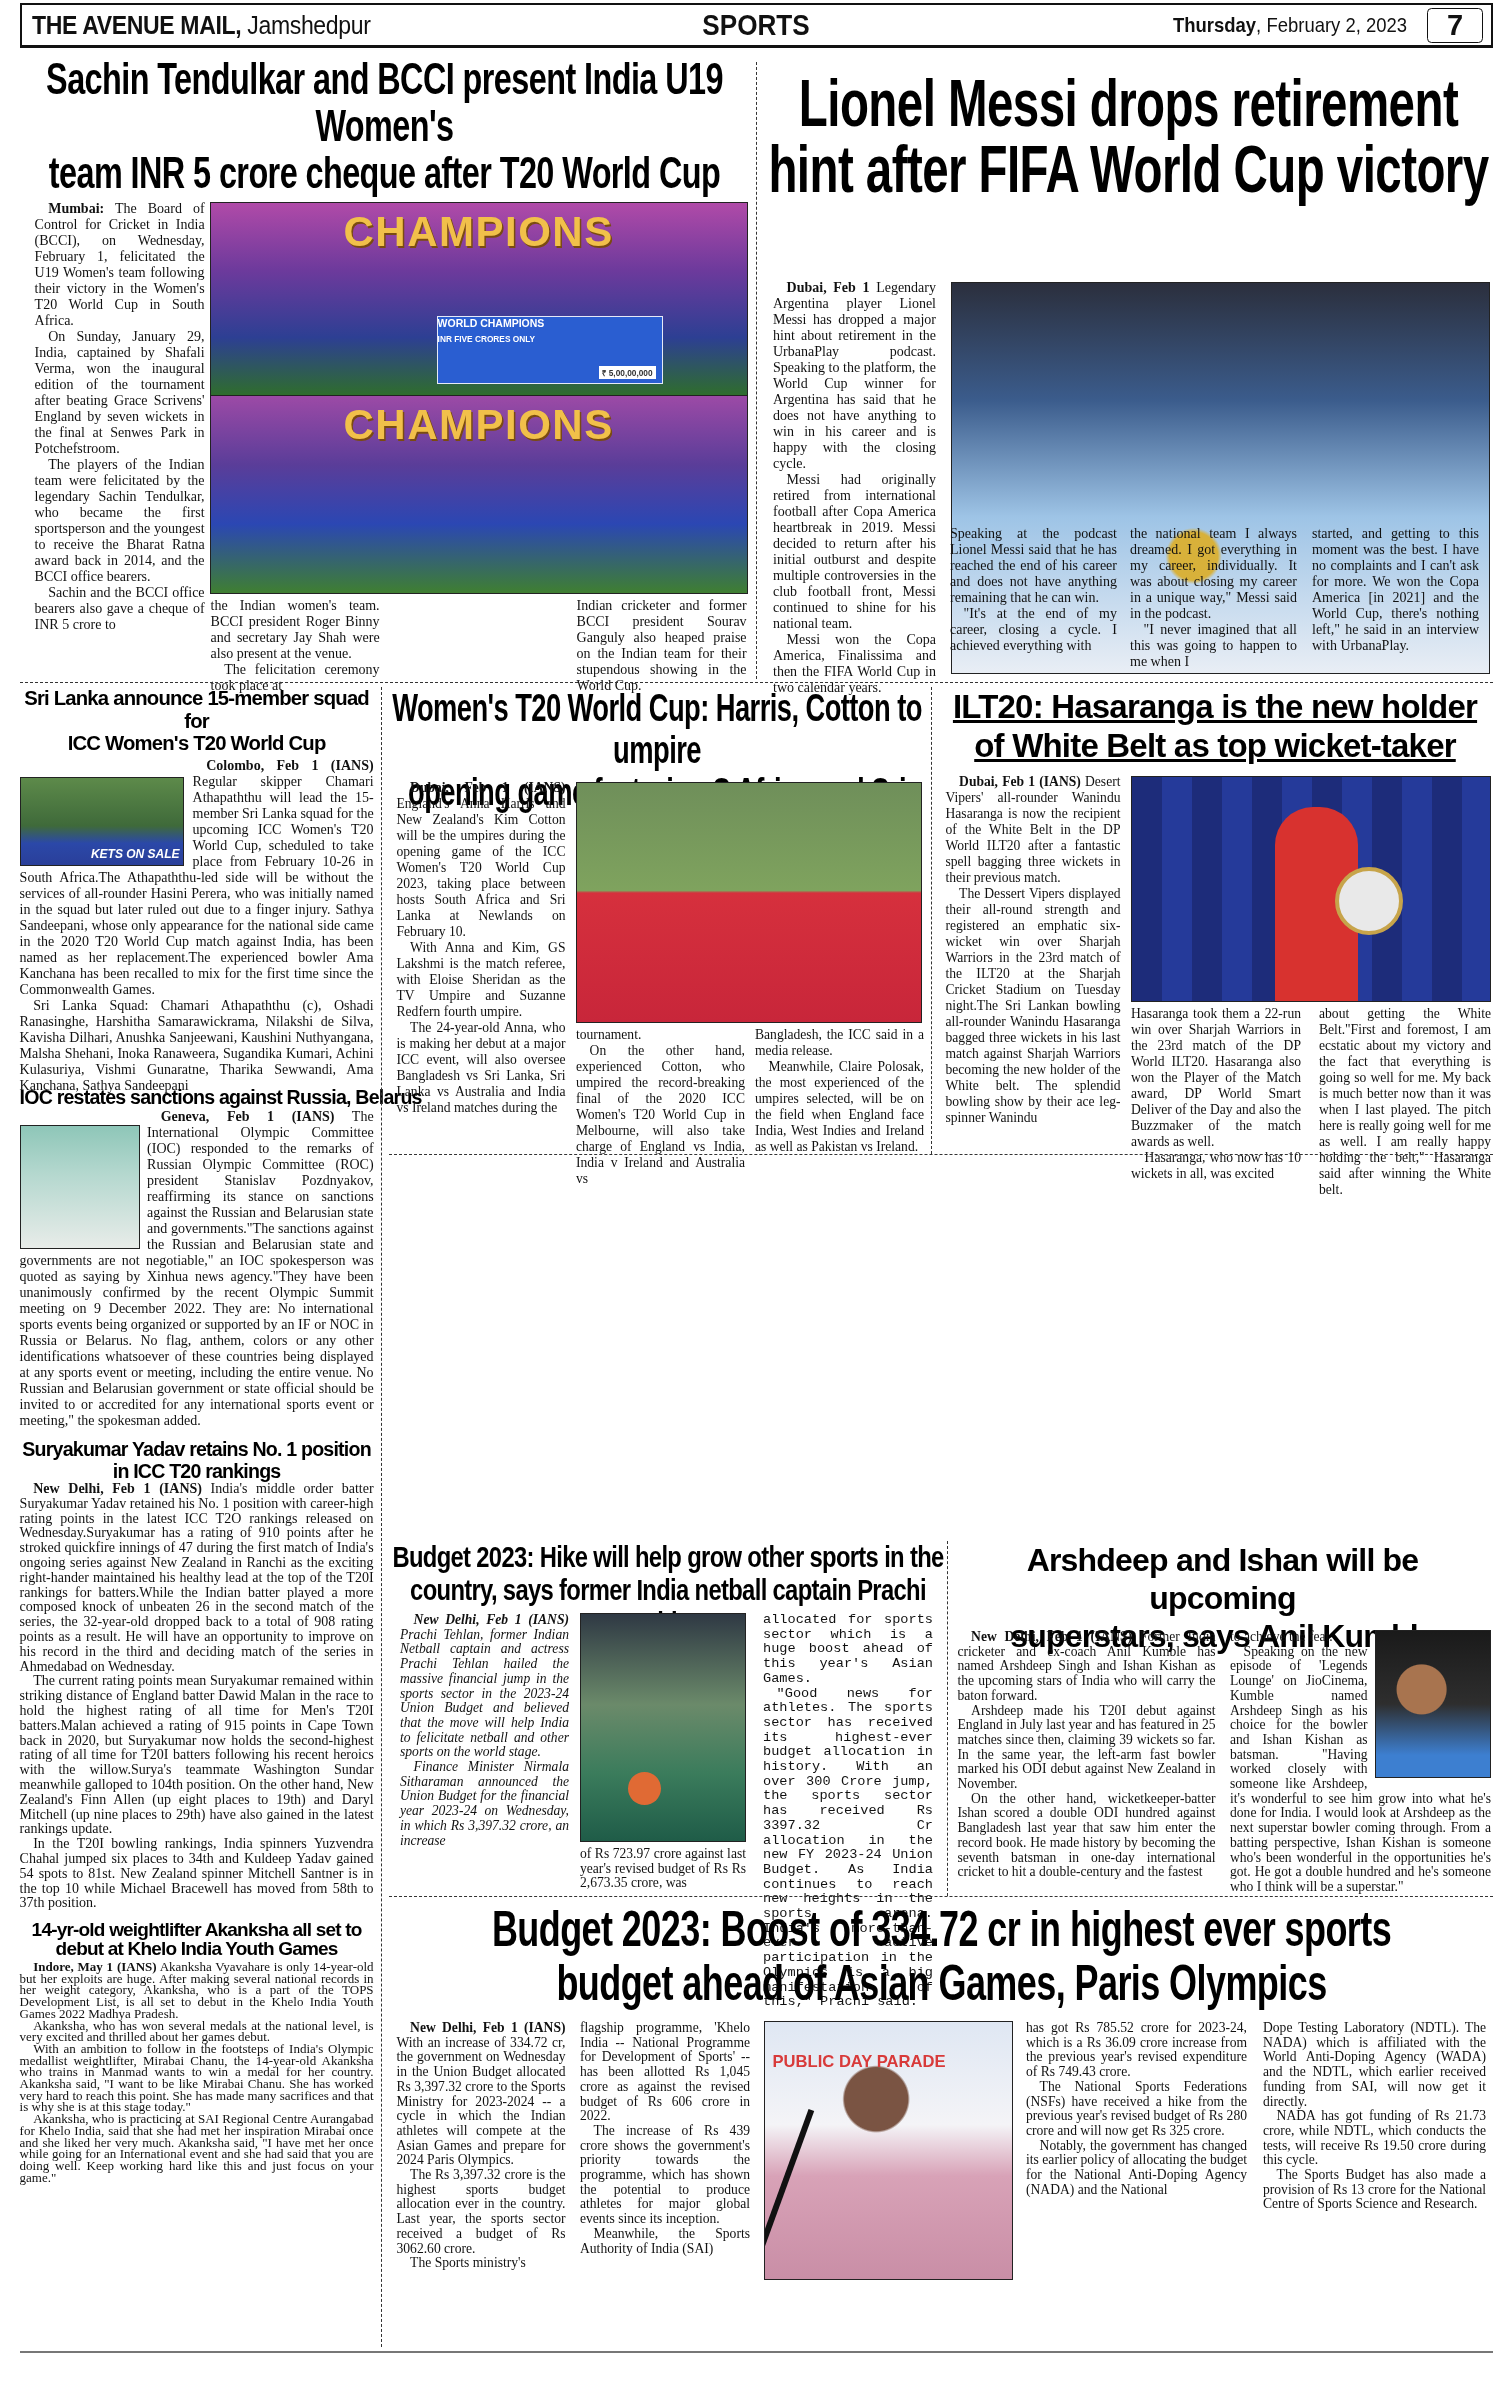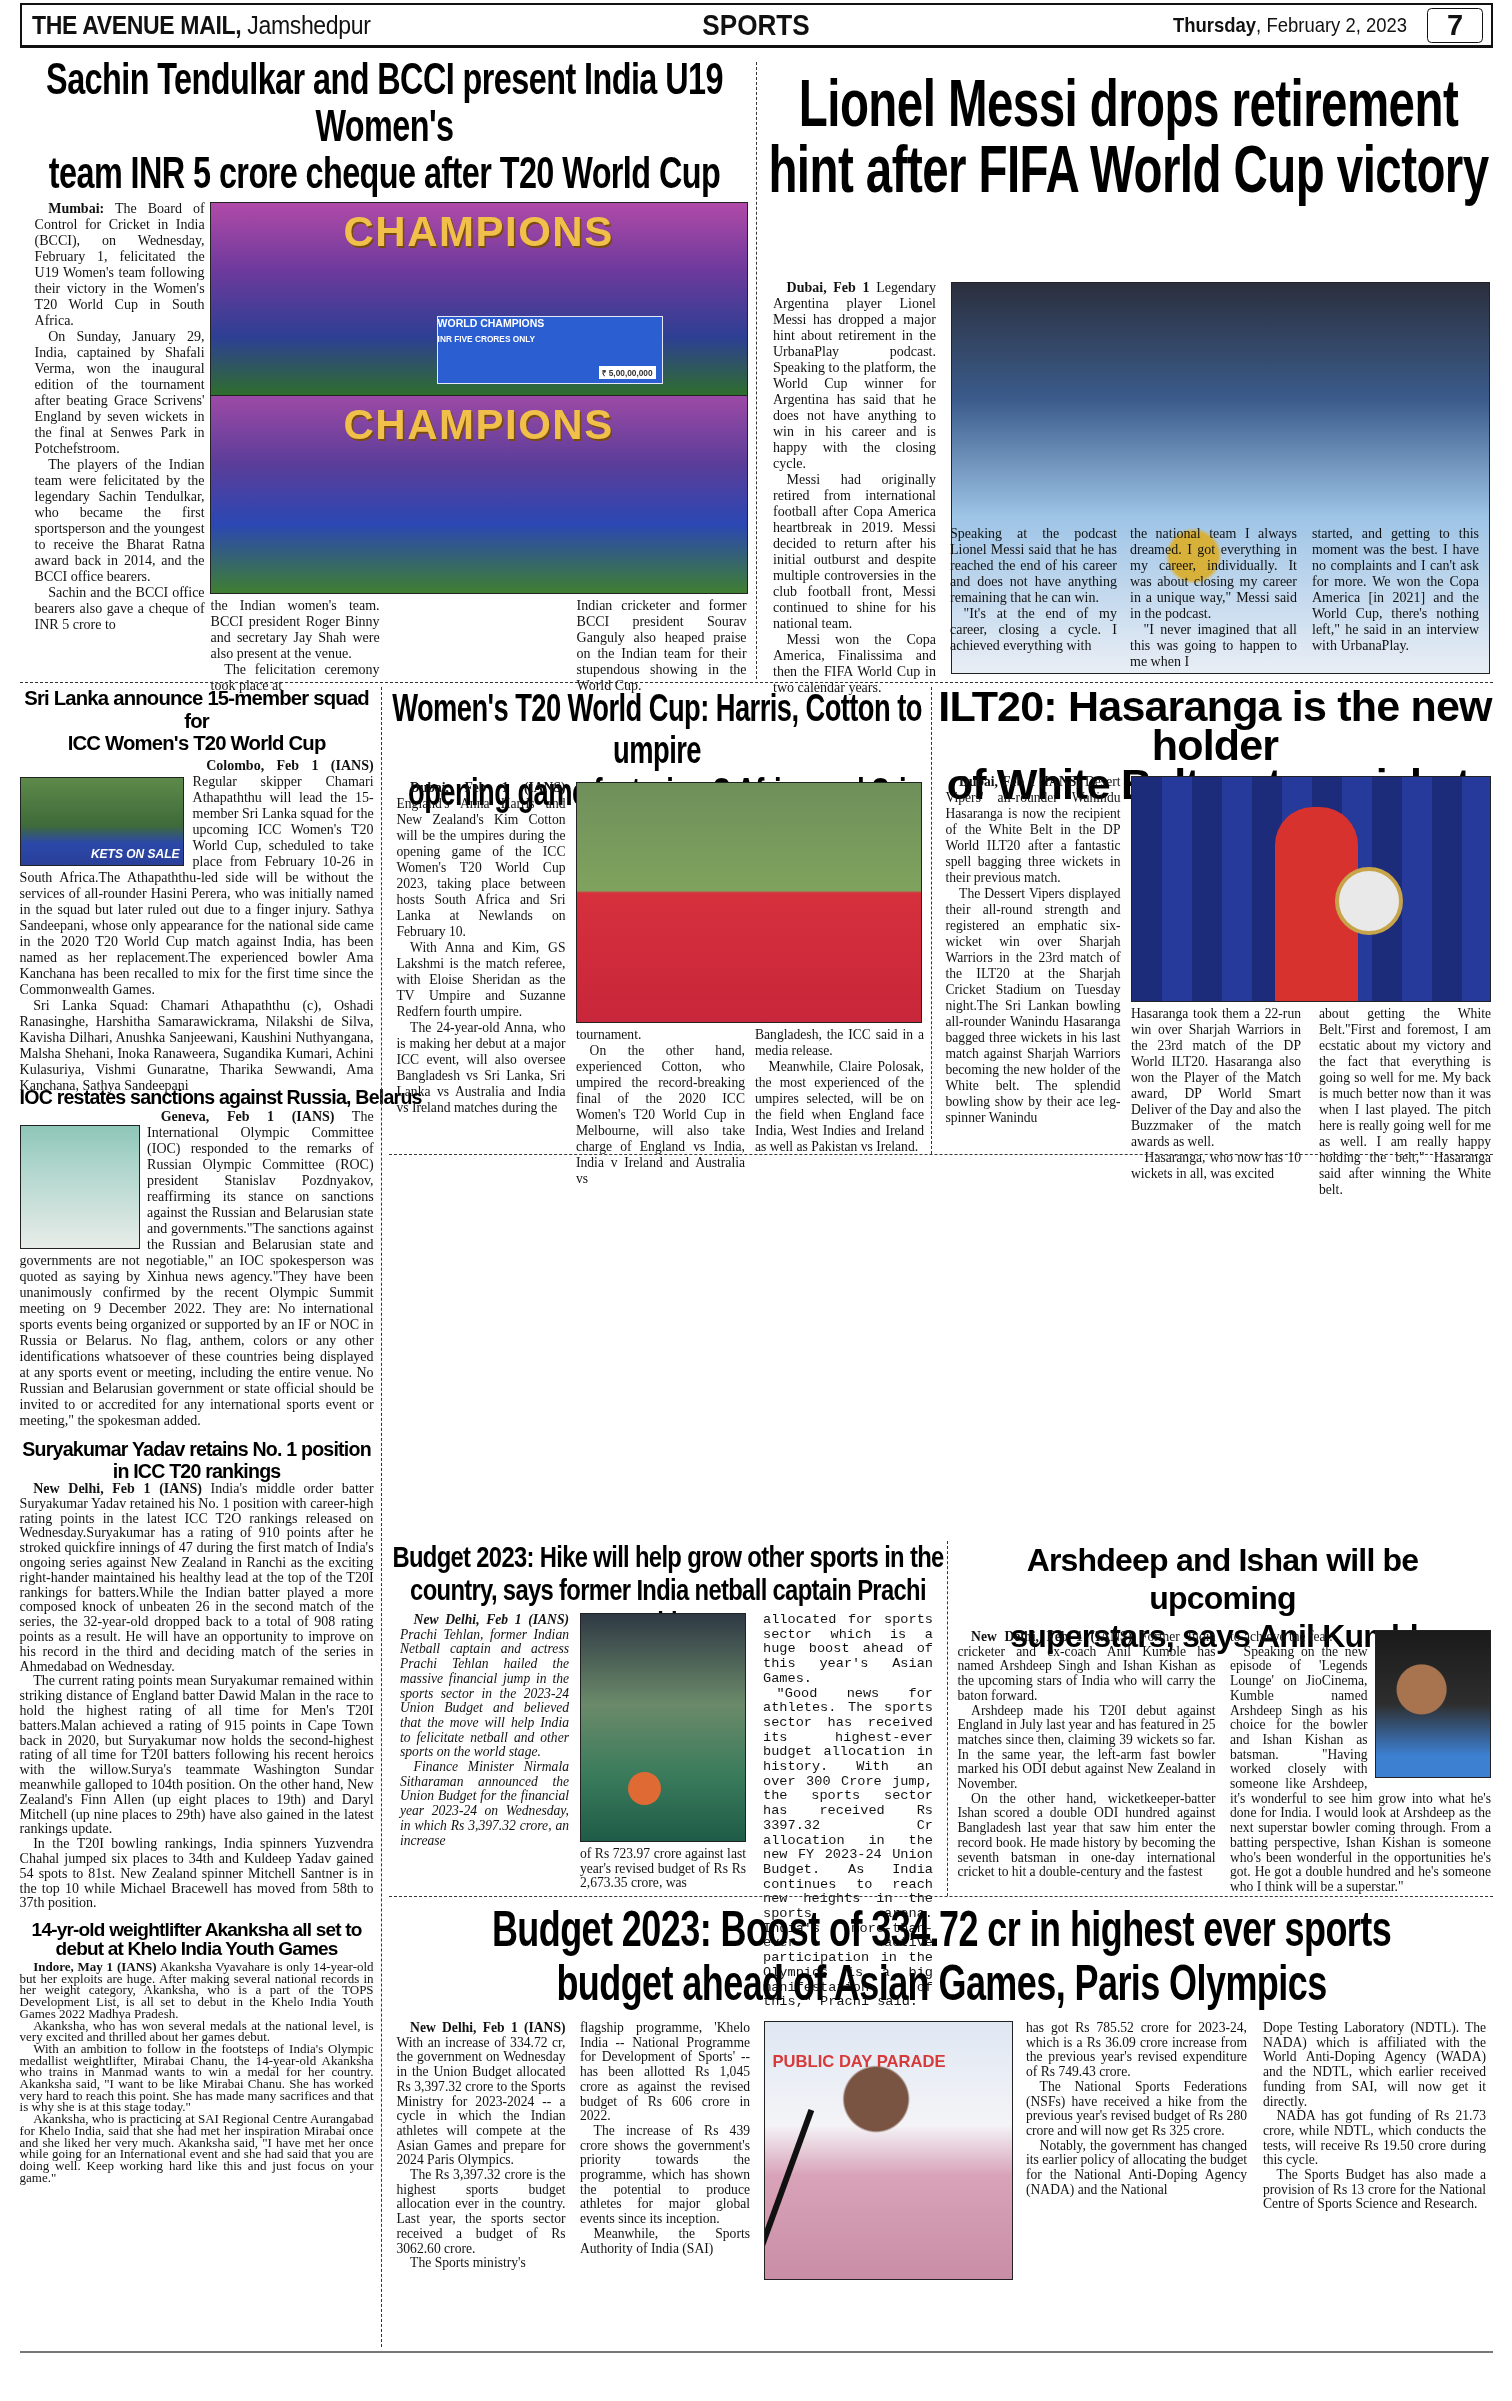--- a/index.html
+++ b/index.html
@@ -186,21 +186,21 @@
   </div>
   <div class="body" style="position:absolute; left:366px; top:340px; width:169px; font-size:13.6px; line-height:16px;">
     <p style="text-indent:0">Bangladesh, the ICC said in a media release.</p>
     <p>Meanwhile, Claire Polosak, the most experienced of the umpires selected, will be on the field when England face India, West Indies and Ireland as well as Pakistan vs Ireland.</p>
   </div>
 </article>
 
 <div class="dash-v" style="left:931px; top:687px; height:467px;"></div>
 
 <article class="abs" style="left:938px; top:687px; width:554px;">
-  <div class="hl" style="font-size:43px; line-height:39px; font-weight:700;">
+  <div class="hl" style="font-size:33px; line-height:39px; font-weight:700;text-decoration:underline;">
     <div>ILT20: Hasaranga is the new holder</div>
     <div>of White Belt as top wicket-taker</div>
   </div>
   <div class="body" style="position:absolute; left:7.5px; top:87px; width:175px; font-size:13.6px; line-height:16px;">
     <p><span class="dl">Dubai, Feb 1 (IANS)</span> <span>Desert Vipers' all-rounder Wanindu Hasaranga is now the recipient of the White Belt in the DP World ILT20 after a fantastic spell bagging three wickets in their previous match.</span></p>
     <p>The Dessert Vipers displayed their all-round strength and registered an emphatic six-wicket win over Sharjah Warriors in the 23rd match of the ILT20 at the Sharjah Cricket Stadium on Tuesday night.The Sri Lankan bowling all-rounder Wanindu Hasaranga bagged three wickets in his last match against Sharjah Warriors becoming the new holder of the White belt. The splendid bowling show by their ace leg-spinner Wanindu</p>
   </div>
   <div class="photo ph-hasa" style="left:193px; top:89px; width:360px; height:226px;">
     <div style="position:absolute; left:143px; top:30px; width:83px; height:196px; background:#d8322f; border-radius:38px 38px 0 0;"></div>
     <div style="position:absolute; left:203px; top:90px; width:68px; height:68px; border-radius:50%; background:#e9e9e9; border:4.5px solid #c7a44a;"></div>

